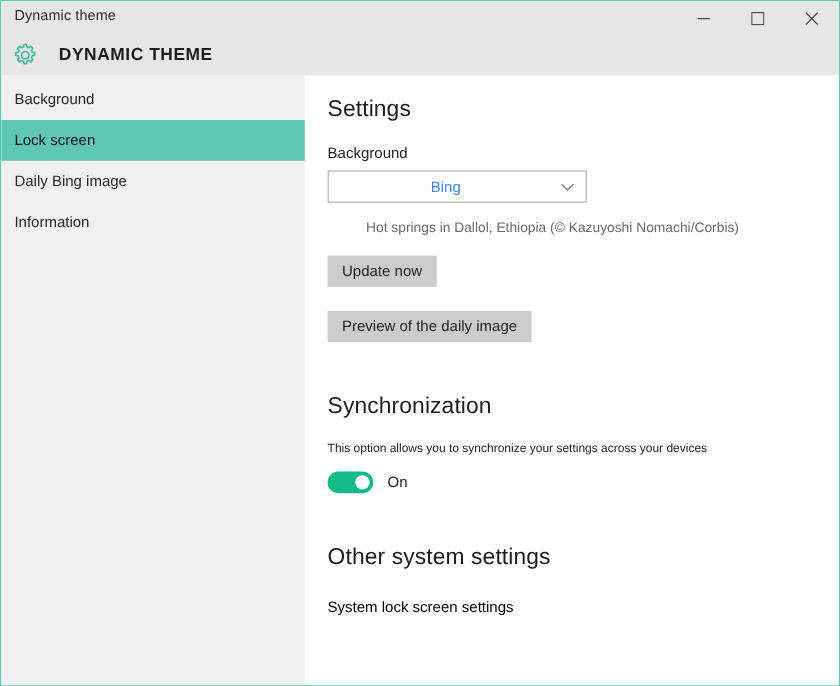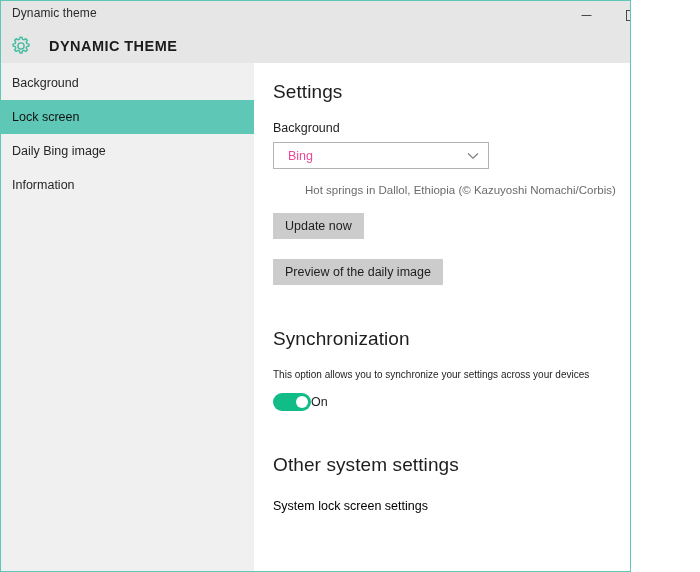--- a/index.html
+++ b/index.html
@@ -10,21 +10,21 @@
   body {
     width: 700px;
     height: 572px;
     font-family: "Liberation Sans", sans-serif;
     overflow: hidden;
   }
 
   #window {
     position: absolute;
     left: 0; top: 0;
-    width: 631px;
+    width: 700px;
     height: 572px;
     box-sizing: border-box;
     border: 1px solid #5ec7b6;
     background: #ffffff;
     overflow: hidden;
   }
 
   
   #titlebar {
     position: absolute;
@@ -153,24 +153,25 @@
     width: 216px;
     height: 27px;
     box-sizing: border-box;
     border: 1px solid #b3b3b3;
     background: #ffffff;
     display: flex;
     align-items: center;
   }
   #background-select-value {
     font-size: 12.5px;
-    color: #ec4899;
-    margin-left: 14px;
+    color: #3b82f6;
+    margin-left: 2px;
     flex: 1;
     white-space: nowrap;
+    text-align: center;
   }
   #chevron-down-icon {
     margin-right: 9px;
     display: block;
   }
 
   .push-button {
     position: absolute;
     background: #cccccc;
     color: #1d1d1d;
@@ -201,21 +202,21 @@
   #sync-toggle-knob {
     position: absolute;
     right: 3px;
     top: 3px;
     width: 12px;
     height: 12px;
     border-radius: 50%;
     background: #ffffff;
   }
   #sync-toggle-state {
-    margin-left: 0;
+    margin-left: 12px;
     font-size: 12.5px;
     color: #1d1d1d;
   }
 
   #system-lock-screen-link {
     position: absolute;
     left: 17px;
     top: 436px;
     font-size: 12.5px;
     color: #000000;

